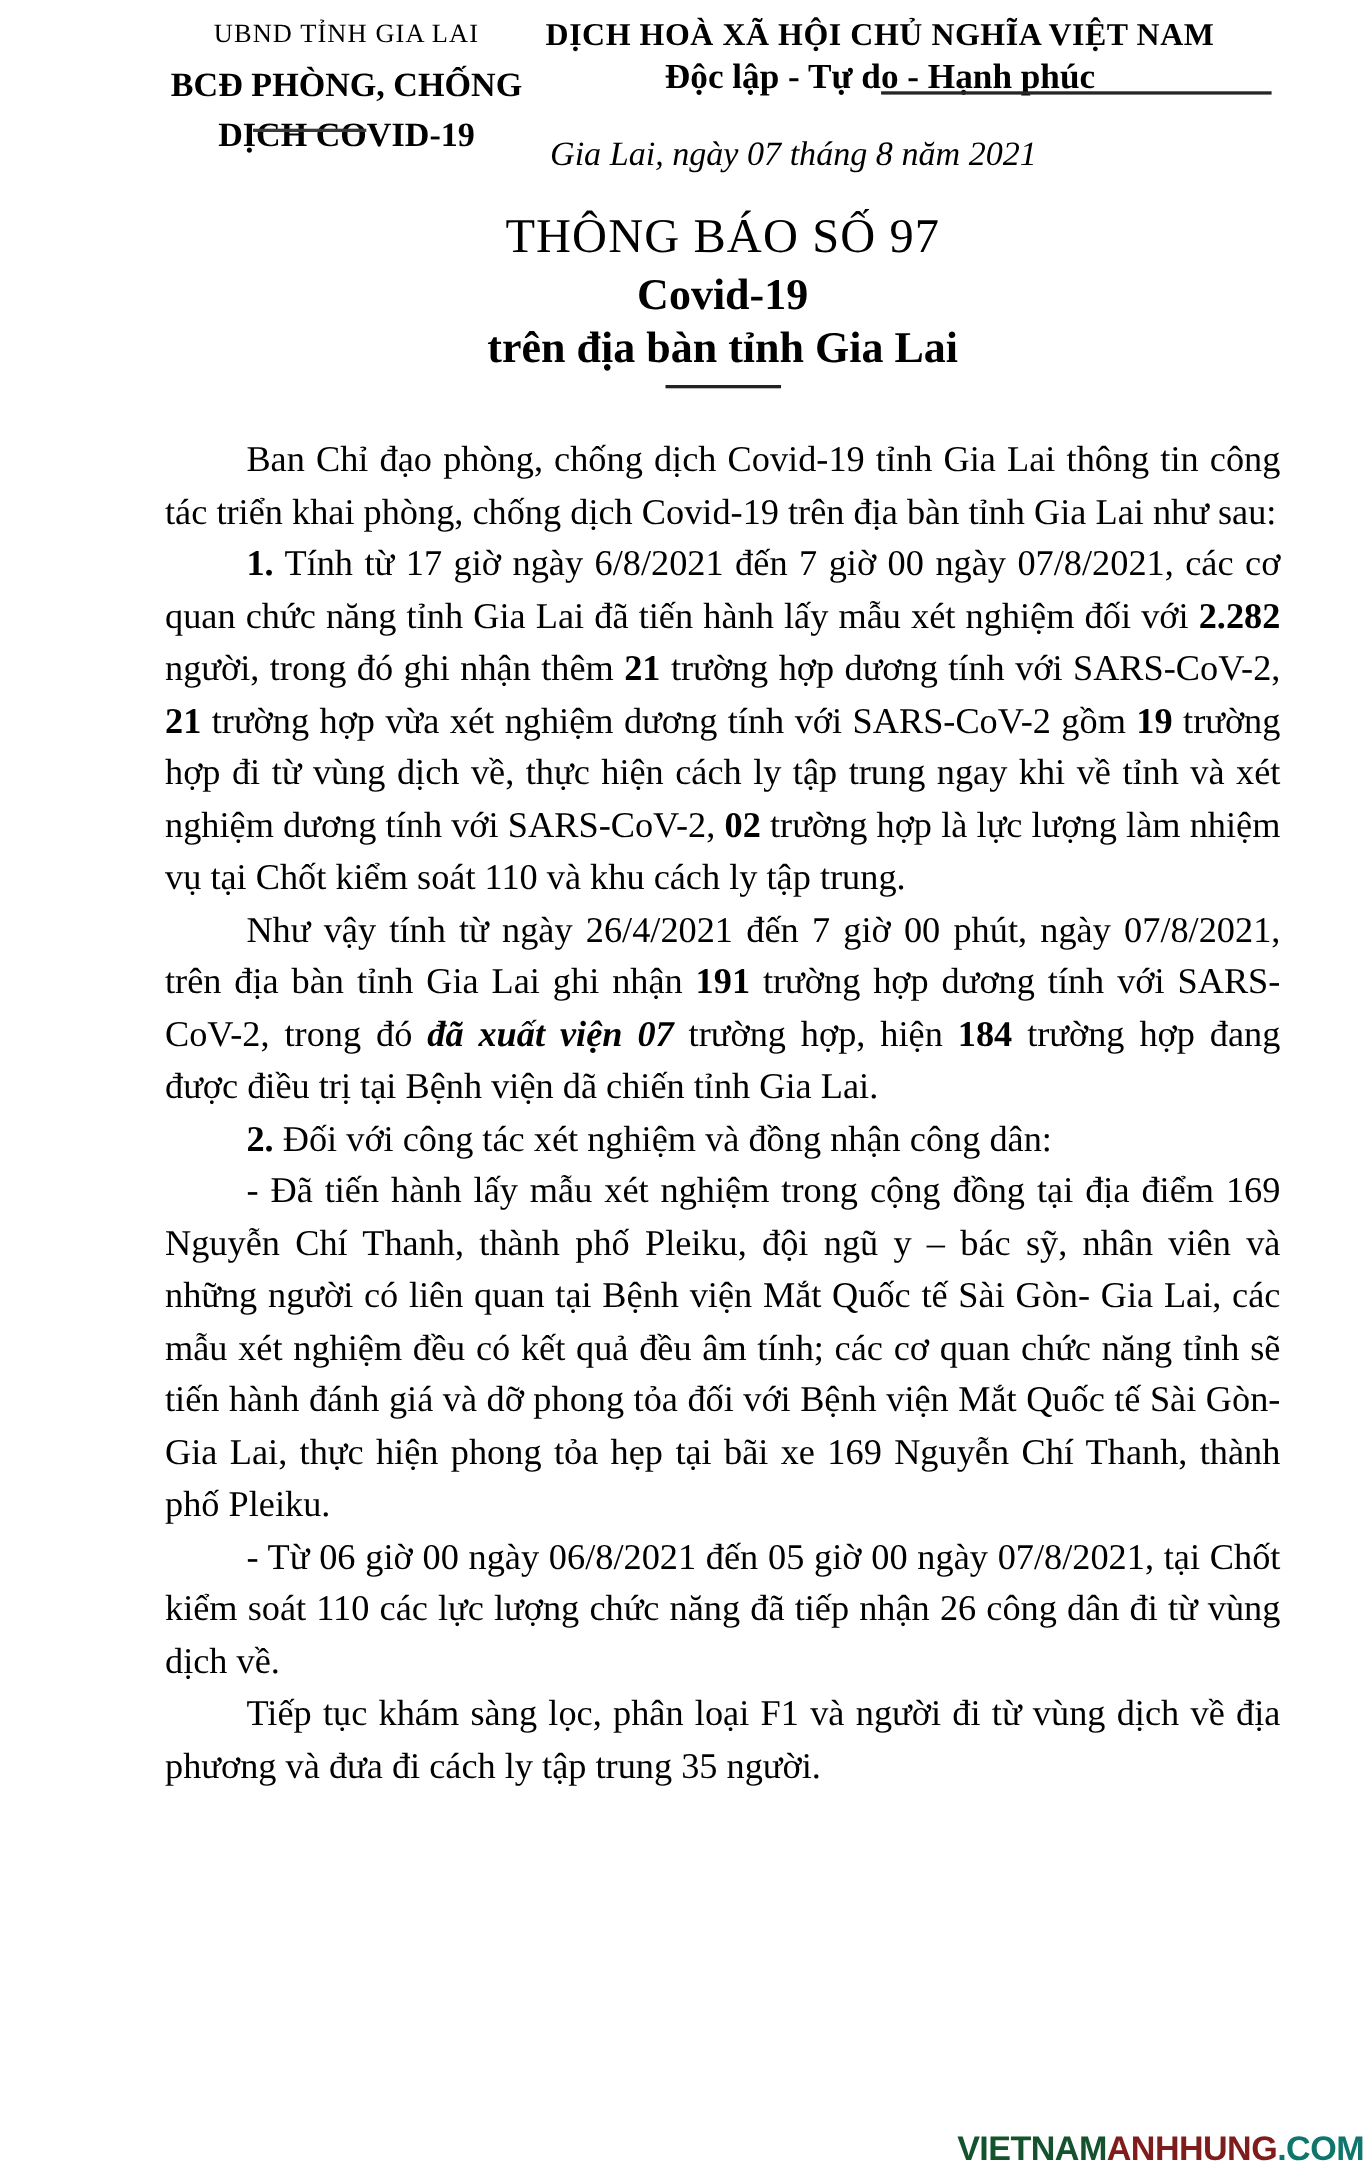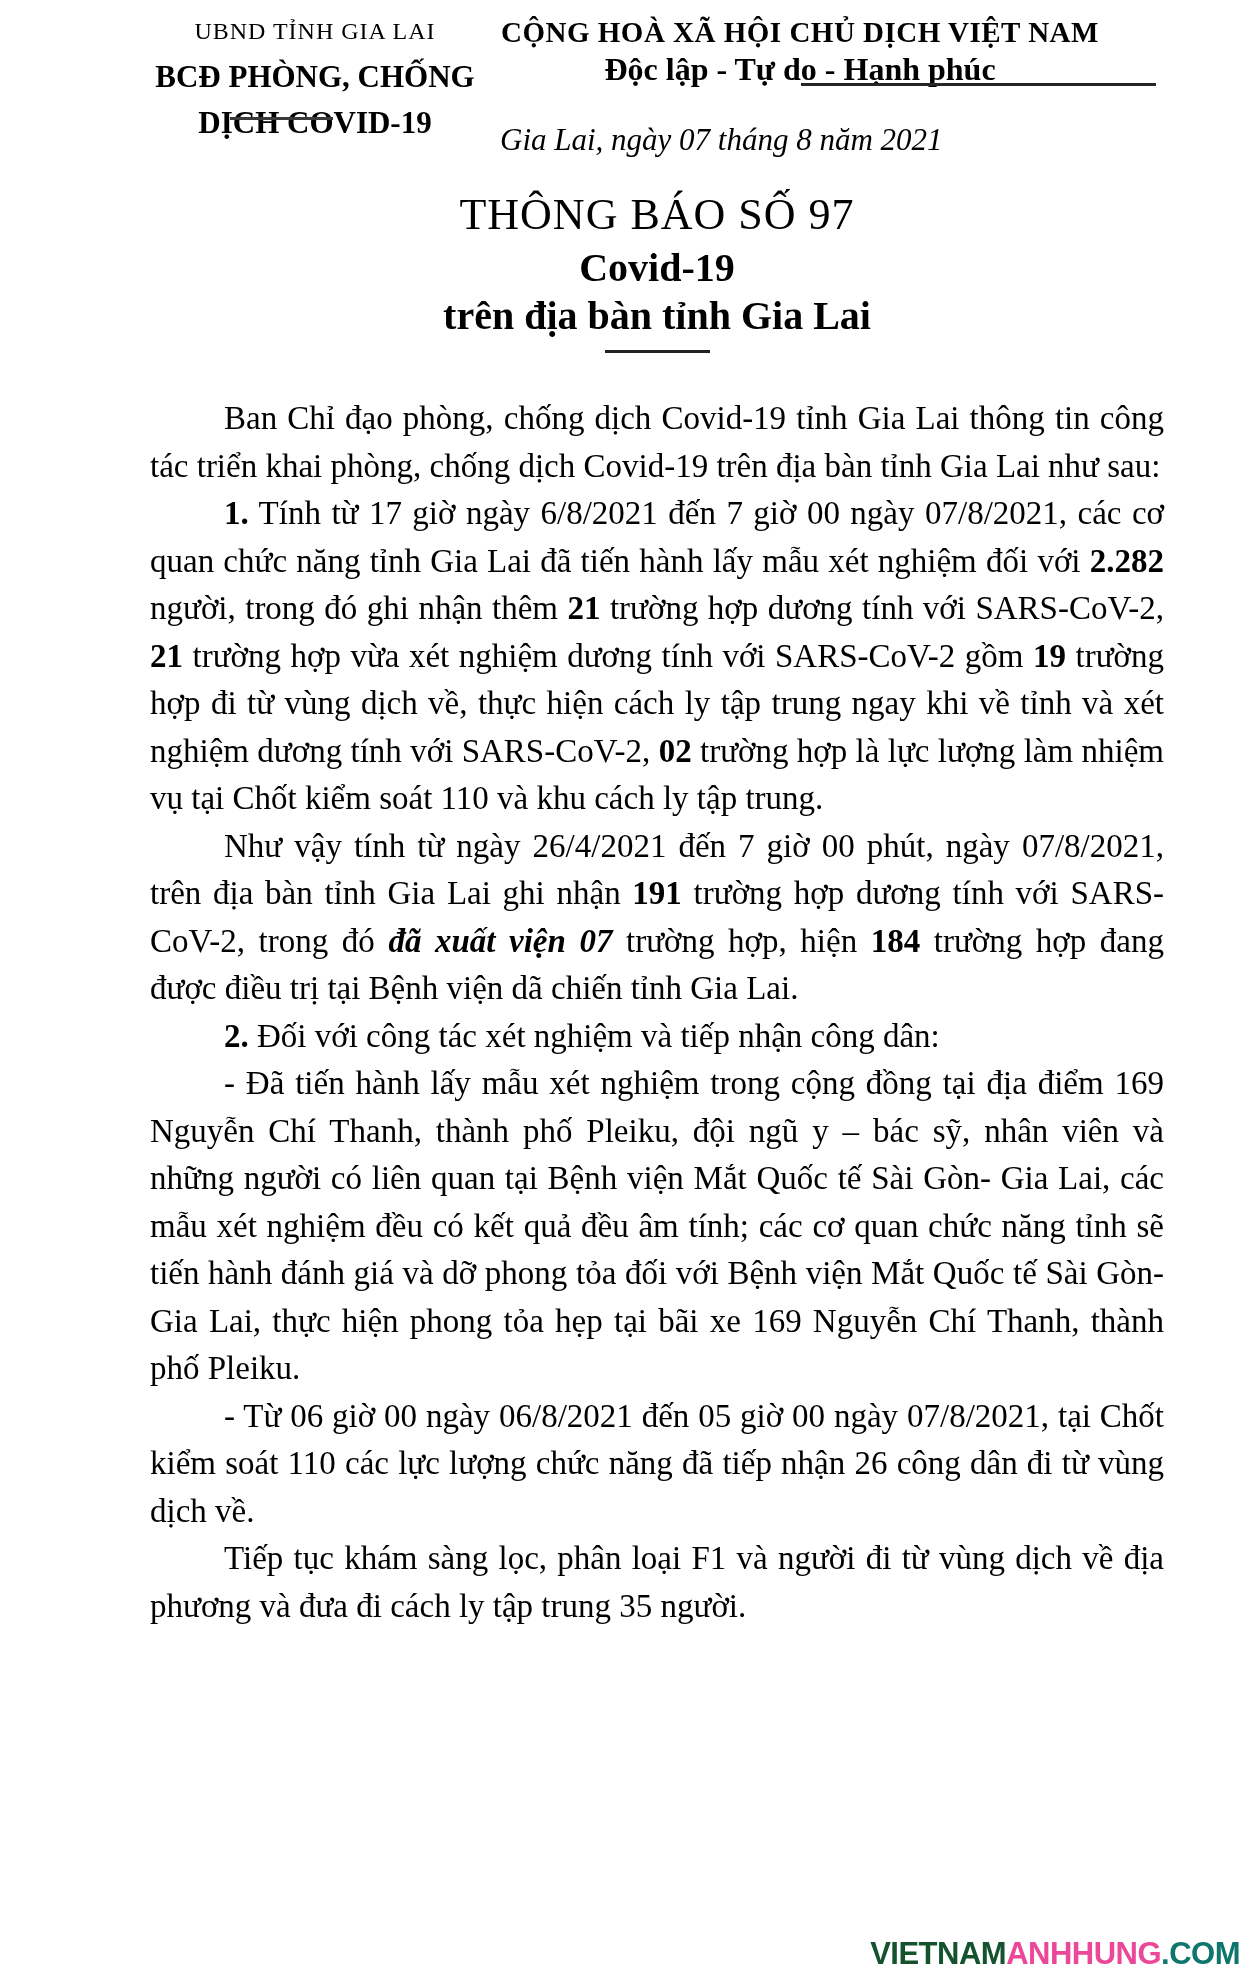--- a/index.html
+++ b/index.html
@@ -109,45 +109,45 @@
 <div class="page">
 
   <div class="hdr-issuer">
     <div class="l1">UBND TỈNH GIA LAI</div>
     <div class="l2">BCĐ PHÒNG, CHỐNG</div>
     <div class="l3">DỊCH COVID-19</div>
   </div>
   <div class="issuer-rule"></div>
 
   <div class="hdr-national">
-    <div class="l1">CỘNG HOÀ XÃ HỘI CHỦ DỊCH VIỆT NAM</div>
+    <div class="l1">DỊCH HOÀ XÃ HỘI CHỦ NGHĨA VIỆT NAM</div>
     <div class="l2">Độc lập - Tự do - Hạnh phúc</div>
   </div>
   <div class="national-rule"></div>
 
   <div class="dateline">Gia Lai, ngày 07 tháng 8 năm 2021</div>
 
   <div class="content">
     <div class="doc-title">THÔNG BÁO SỐ 97</div>
     <div class="doc-sub">Covid-19</div>
     <div class="doc-sub">trên địa bàn tỉnh Gia Lai</div>
     <div class="title-rule"></div>
 
     <div class="body">
       <p class="para"><span>Ban Chỉ đạo phòng, chống dịch Covid-19 tỉnh Gia Lai thông tin công tác triển khai phòng, chống dịch Covid-19 trên địa bàn tỉnh Gia Lai như sau:</span></p>
       <p class="para"><span class="b">1.</span><span> Tính từ 17 giờ ngày 6/8/2021 đến 7 giờ 00 ngày 07/8/2021, các cơ quan chức năng tỉnh Gia Lai đã tiến hành lấy mẫu xét nghiệm đối với </span><span class="b">2.282</span><span> người, trong đó ghi nhận thêm </span><span class="b">21</span><span> trường hợp dương tính với SARS-CoV-2, </span><span class="b">21</span><span> trường hợp vừa xét nghiệm dương tính với SARS-CoV-2 gồm </span><span class="b">19</span><span> trường hợp đi từ vùng dịch về, thực hiện cách ly tập trung ngay khi về tỉnh và xét nghiệm dương tính với SARS-CoV-2, </span><span class="b">02</span><span> trường hợp là lực lượng làm nhiệm vụ tại Chốt kiểm soát 110 và khu cách ly tập trung.</span></p>
       <p class="para"><span>Như vậy tính từ ngày 26/4/2021 đến 7 giờ 00 phút, ngày 07/8/2021, trên địa bàn tỉnh Gia Lai ghi nhận </span><span class="b">191</span><span> trường hợp dương tính với SARS-CoV-2, trong đó </span><span class="b i">đã xuất viện 07</span><span> trường hợp, hiện </span><span class="b">184</span><span> trường hợp đang được điều trị tại Bệnh viện dã chiến tỉnh Gia Lai.</span></p>
-      <p class="para"><span class="b">2.</span><span> Đối với công tác xét nghiệm và tiếp nhận công dân:</span></p>
+      <p class="para"><span class="b">2.</span><span> Đối với công tác xét nghiệm và đồng nhận công dân:</span></p>
       <p class="para"><span>- Đã tiến hành lấy mẫu xét nghiệm trong cộng đồng tại địa điểm 169 Nguyễn Chí Thanh, thành phố Pleiku, đội ngũ y – bác sỹ, nhân viên và những người có liên quan tại Bệnh viện Mắt Quốc tế Sài Gòn- Gia Lai, các mẫu xét nghiệm đều có kết quả đều âm tính; các cơ quan chức năng tỉnh sẽ tiến hành đánh giá và dỡ phong tỏa đối với Bệnh viện Mắt Quốc tế Sài Gòn- Gia Lai, thực hiện phong tỏa hẹp tại bãi xe 169 Nguyễn Chí Thanh, thành phố Pleiku.</span></p>
       <p class="para"><span>- Từ 06 giờ 00 ngày 06/8/2021 đến 05 giờ 00 ngày 07/8/2021, tại Chốt kiểm soát 110 các lực lượng chức năng đã tiếp nhận 26 công dân đi từ vùng dịch về.</span></p>
       <p class="para"><span>Tiếp tục khám sàng lọc, phân loại F1 và người đi từ vùng dịch về địa phương và đưa đi cách ly tập trung 35 người.</span></p>
     </div>
   </div>
 
   <div class="watermark">
-    <span style="color: #14532d;">VIETNAM</span><span style="color: #ec4899;">ANHHUNG</span><span style="color: #0f766e;">.COM</span>
+    <span style="color: #14532d;">VIETNAM</span><span style="color: #7f1d1d;">ANHHUNG</span><span style="color: #0f766e;">.COM</span>
   </div>
 
   <div class="cutoff">
     
   </div>
 
 </div>
 
 </body></html>

